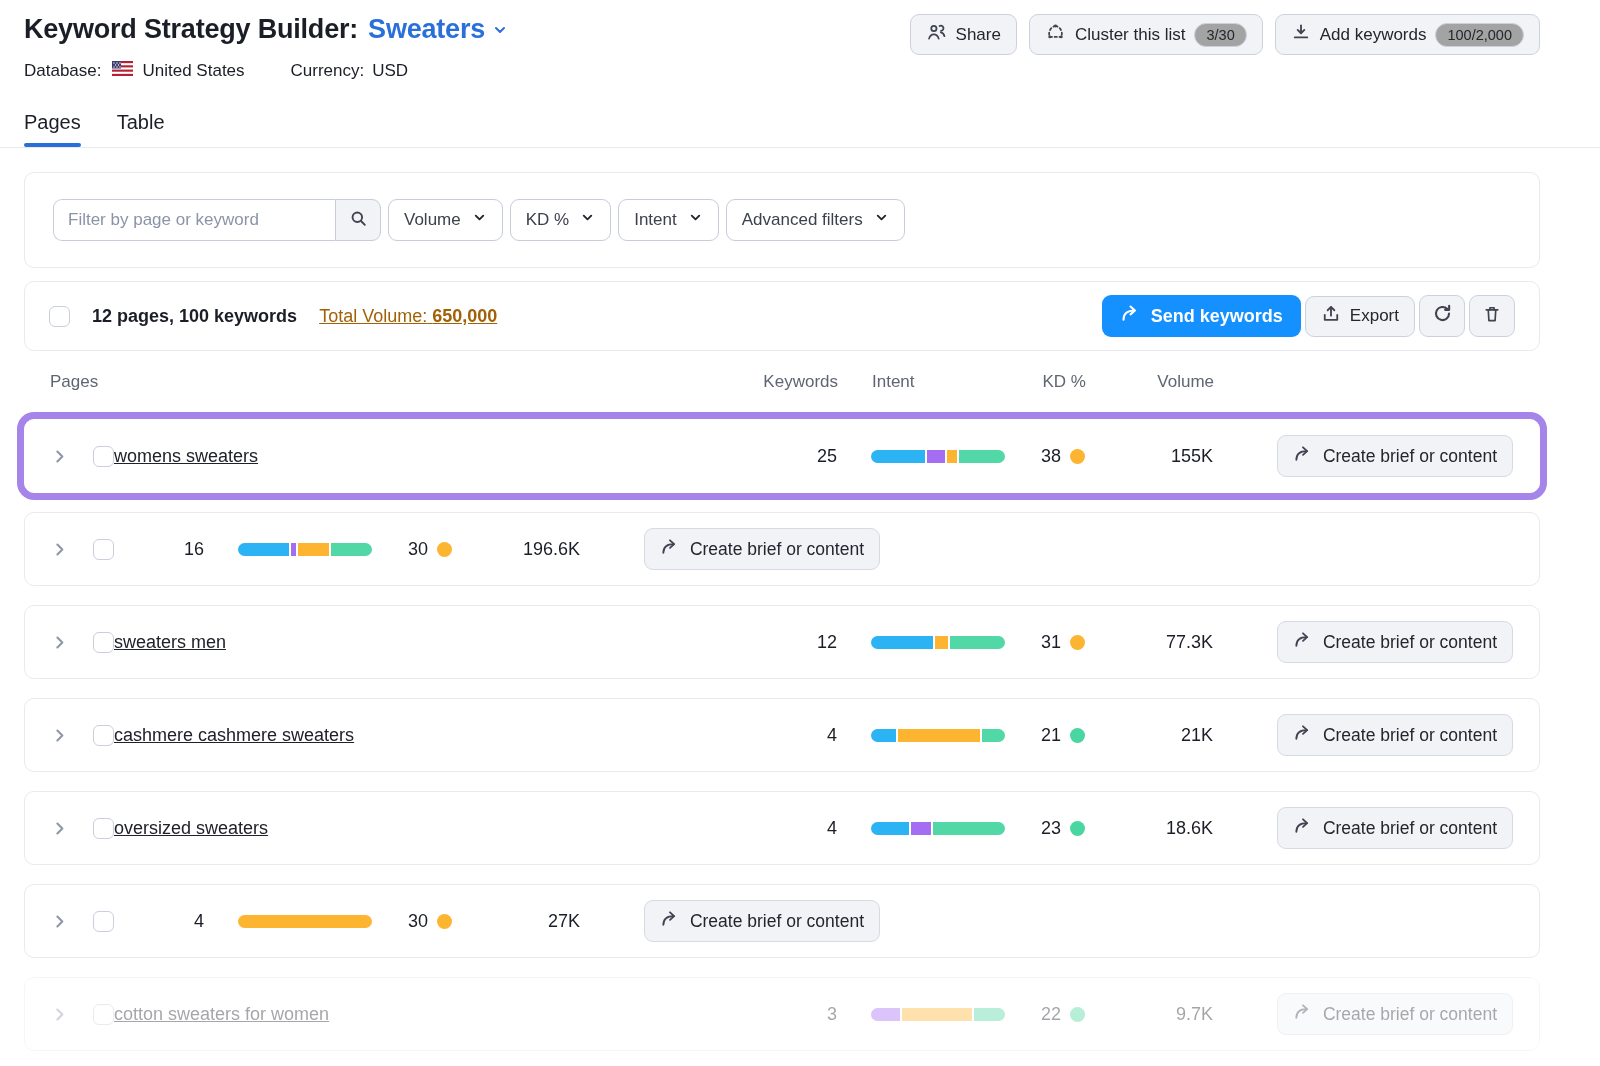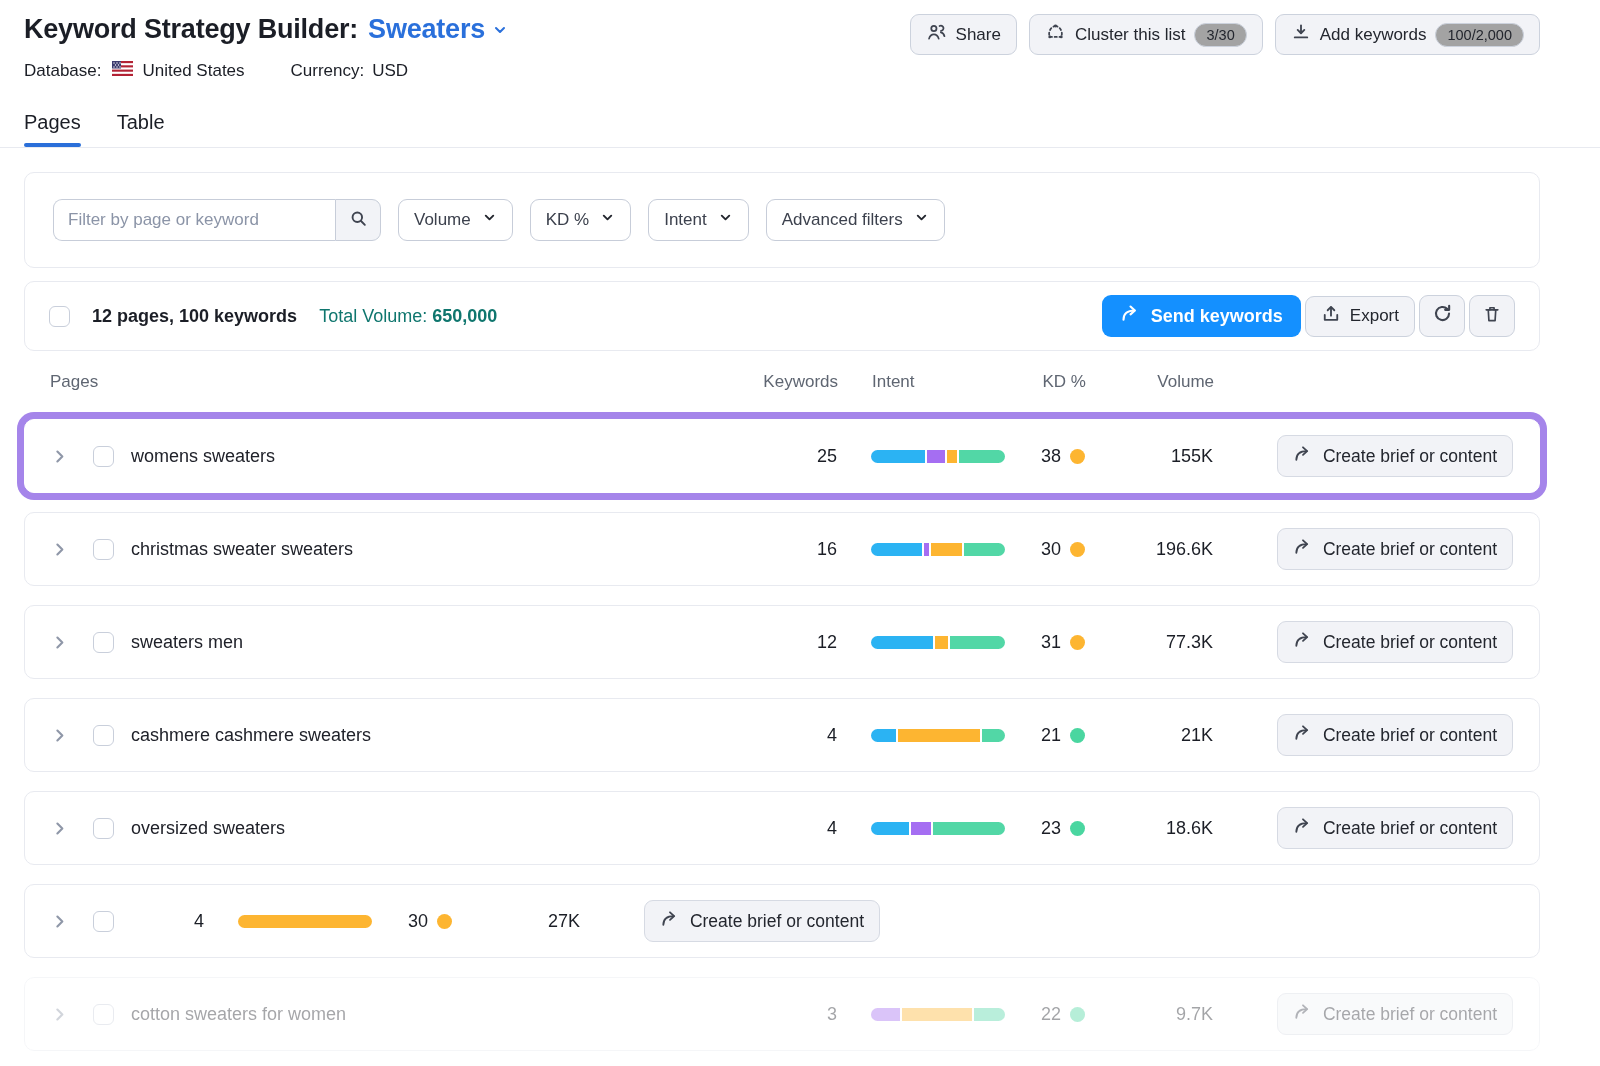--- a/index.html
+++ b/index.html
@@ -24,35 +24,35 @@
 
   
   .tabs { display:flex; gap:36px; margin-top:30px; padding-bottom:0; }
   .tab { font-size:20px; color:#1b1e26; padding-bottom:13px; position:relative; cursor:pointer; }
   .tab.active::after { content:""; position:absolute; left:0; right:0; bottom:0; height:4px;
     background:#2a6fd9; border-radius:3px; }
   .tabs-divider { height:1px; background:#e8eaf0; width:1600px; margin-left:-24px; }
 
   
   .card { border:1px solid #e8eaf0; border-radius:10px; background:#fff; }
-  .filter-card { margin-top:24px; padding:26px 28px; display:flex; gap:17px; align-items:center; }
+  .filter-card { margin-top:24px; padding:26px 28px; display:flex; gap:7px; align-items:center; }
   .search-group { display:flex; }
   .search-input { width:282px; height:42px; border:1px solid #c7cdd9; border-right:none;
     border-radius:9px 0 0 9px; padding:0 14px; font-size:17px; color:#1b1e26; outline:none; font-family:inherit; }
   .search-input::placeholder { color:#8b94a7; }
   .search-btn { width:46px; height:42px; border:1px solid #c7cdd9; border-radius:0 9px 9px 0;
     background:#f2f3f7; display:flex; align-items:center; justify-content:center; cursor:pointer; }
   .dropdown { height:42px; padding:0 15px; border:1px solid #c7cdd9; border-radius:9px; background:#fff;
     font-size:17px; color:#3c414d; display:inline-flex; align-items:center; gap:11px; cursor:pointer; font-family:inherit; }
 
   .toolbar-card { margin-top:13px; padding:13px 24px; display:flex; align-items:center; }
   .toolbar-left { display:flex; align-items:center; gap:22px; }
   .checkbox { width:21px; height:21px; border:1px solid #c9cfdb; border-radius:6px; background:#fff; cursor:pointer; flex:0 0 auto; }
   .sel-summary { font-size:18px; font-weight:700; }
-  .total-vol { font-size:18px; color:#0f766e; }
+  .total-vol { font-size:18px; color:#a16207;text-decoration:underline; }
   .total-vol b { font-weight:700; }
   .toolbar-right { margin-left:auto; display:flex; gap:4px; align-items:center; }
   .btn-primary { display:inline-flex; align-items:center; gap:10px; height:42px; padding:0 18px;
     background:#1490ff; color:#fff; border:none; border-radius:9px; font-size:18px; font-weight:700;
     font-family:inherit; cursor:pointer; }
   .icon-btn { width:46px; height:42px; padding:0; display:inline-flex; align-items:center; justify-content:center; }
 
   
   .table-head { display:flex; align-items:center; padding:0 26px; margin-top:8px; height:46px;
     color:#5f6672; font-size:17px; }
@@ -63,21 +63,21 @@
   .col-vol { width:120px; margin-left:8px; text-align:right; flex:0 0 auto; }
   .col-action { width:264px; margin-left:36px; flex:0 0 auto; display:flex; justify-content:flex-end; }
 
   .rows { margin-top:14px; }
   .row { height:74px; border:1px solid #e8eaf0; border-radius:10px; background:#fff;
     display:flex; align-items:center; padding:0 26px; margin-bottom:19px; }
   .row.highlighted { box-shadow:0 0 0 7px #a585ea; border-color:#fff; }
   .row.faded { opacity:0.4; }
   .row-chev { width:20px; color:#8f97a8; display:flex; align-items:center; cursor:pointer; flex:0 0 auto; }
   .row .checkbox { margin-left:22px; }
-  .row-name { margin-left:17px; flex:1; font-size:18px; color:#20222a; }
+  .row-name { flex:1; font-size:18px; color:#20222a;text-decoration:underline; }
   .row-kw { font-size:18px; }
   .intent-bar { width:134px; height:13px; border-radius:7px; overflow:hidden; display:flex; gap:2px; }
   .intent-seg { height:100%; flex-grow:0; flex-shrink:0; }
   .kd-num { font-size:18px; }
   .kd-dot { width:15px; height:15px; border-radius:50%; flex:0 0 auto; }
   .row-vol { font-size:18px; }
   .brief-btn { display:inline-flex; align-items:center; gap:10px; height:42px; padding:0 15px;
     background:#f2f3f7; border:1px solid #d6dae3; border-radius:9px; font-size:17.5px; color:#23262e;
     font-family:inherit; cursor:pointer; white-space:nowrap; }
 </style>
@@ -310,21 +310,20 @@
     </span>
   </div>
 
   <div class="row">
     <span class="row-chev">
       <svg width="17" height="17" viewBox="0 0 24 24" fill="none" stroke="#8f97a8" stroke-width="3" stroke-linecap="round" stroke-linejoin="round">
             <path d="M9 5l7 7-7 7"></path>
           </svg>
     </span>
     <span class="checkbox"></span>
-    <span class="row-name">christmas sweater sweaters</span>
     <span class="col-kw row-kw">16</span>
     <span class="col-intent intent-bar">
           <span class="intent-seg" style="flex-basis: 38%; background: rgb(43, 179, 243);"></span>
           <span class="intent-seg" style="flex-basis: 4%; background: rgb(165, 110, 242);"></span>
           <span class="intent-seg" style="flex-basis: 23%; background: rgb(253, 181, 49);"></span>
           <span class="intent-seg" style="flex-basis: 35%; background: rgb(82, 215, 166);"></span>
         </span>
     <span class="col-kd">
       <span class="kd-num">30</span>
       <span class="kd-dot" style="background: rgb(253, 181, 49);"></span>

